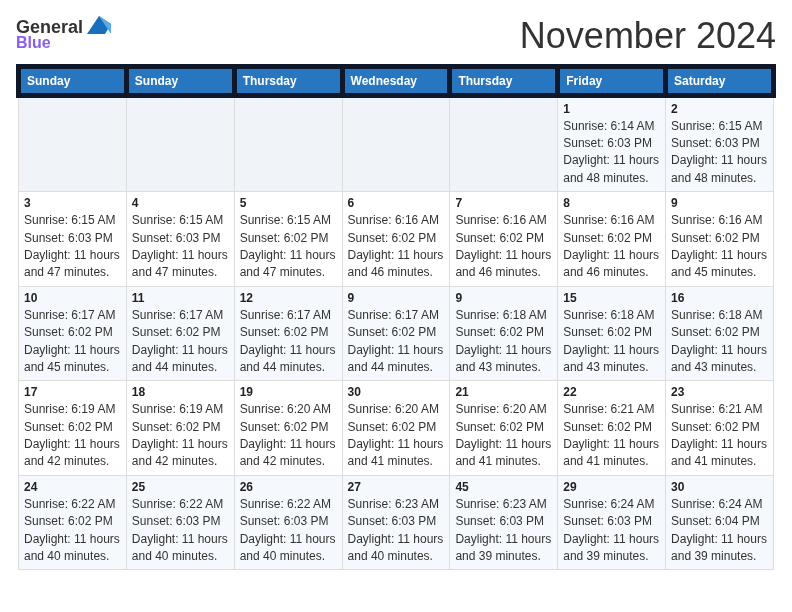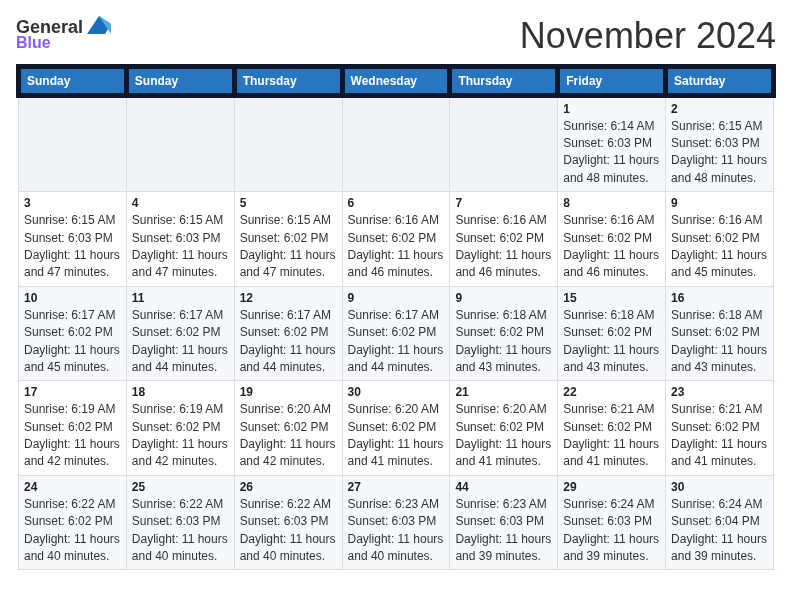--- a/index.html
+++ b/index.html
@@ -240,21 +240,21 @@
         </td>
         <td>
           <span class="day-num">26</span>
           <div class="day-info">Sunrise: 6:22 AM<br>Sunset: 6:03 PM<br>Daylight: 11 hours and 40 minutes.</div>
         </td>
         <td>
           <span class="day-num">27</span>
           <div class="day-info">Sunrise: 6:23 AM<br>Sunset: 6:03 PM<br>Daylight: 11 hours and 40 minutes.</div>
         </td>
         <td>
-          <span class="day-num">44</span>
+          <span class="day-num">45</span>
           <div class="day-info">Sunrise: 6:23 AM<br>Sunset: 6:03 PM<br>Daylight: 11 hours and 39 minutes.</div>
         </td>
         <td>
           <span class="day-num">29</span>
           <div class="day-info">Sunrise: 6:24 AM<br>Sunset: 6:03 PM<br>Daylight: 11 hours and 39 minutes.</div>
         </td>
         <td>
           <span class="day-num">30</span>
           <div class="day-info">Sunrise: 6:24 AM<br>Sunset: 6:04 PM<br>Daylight: 11 hours and 39 minutes.</div>
         </td>

